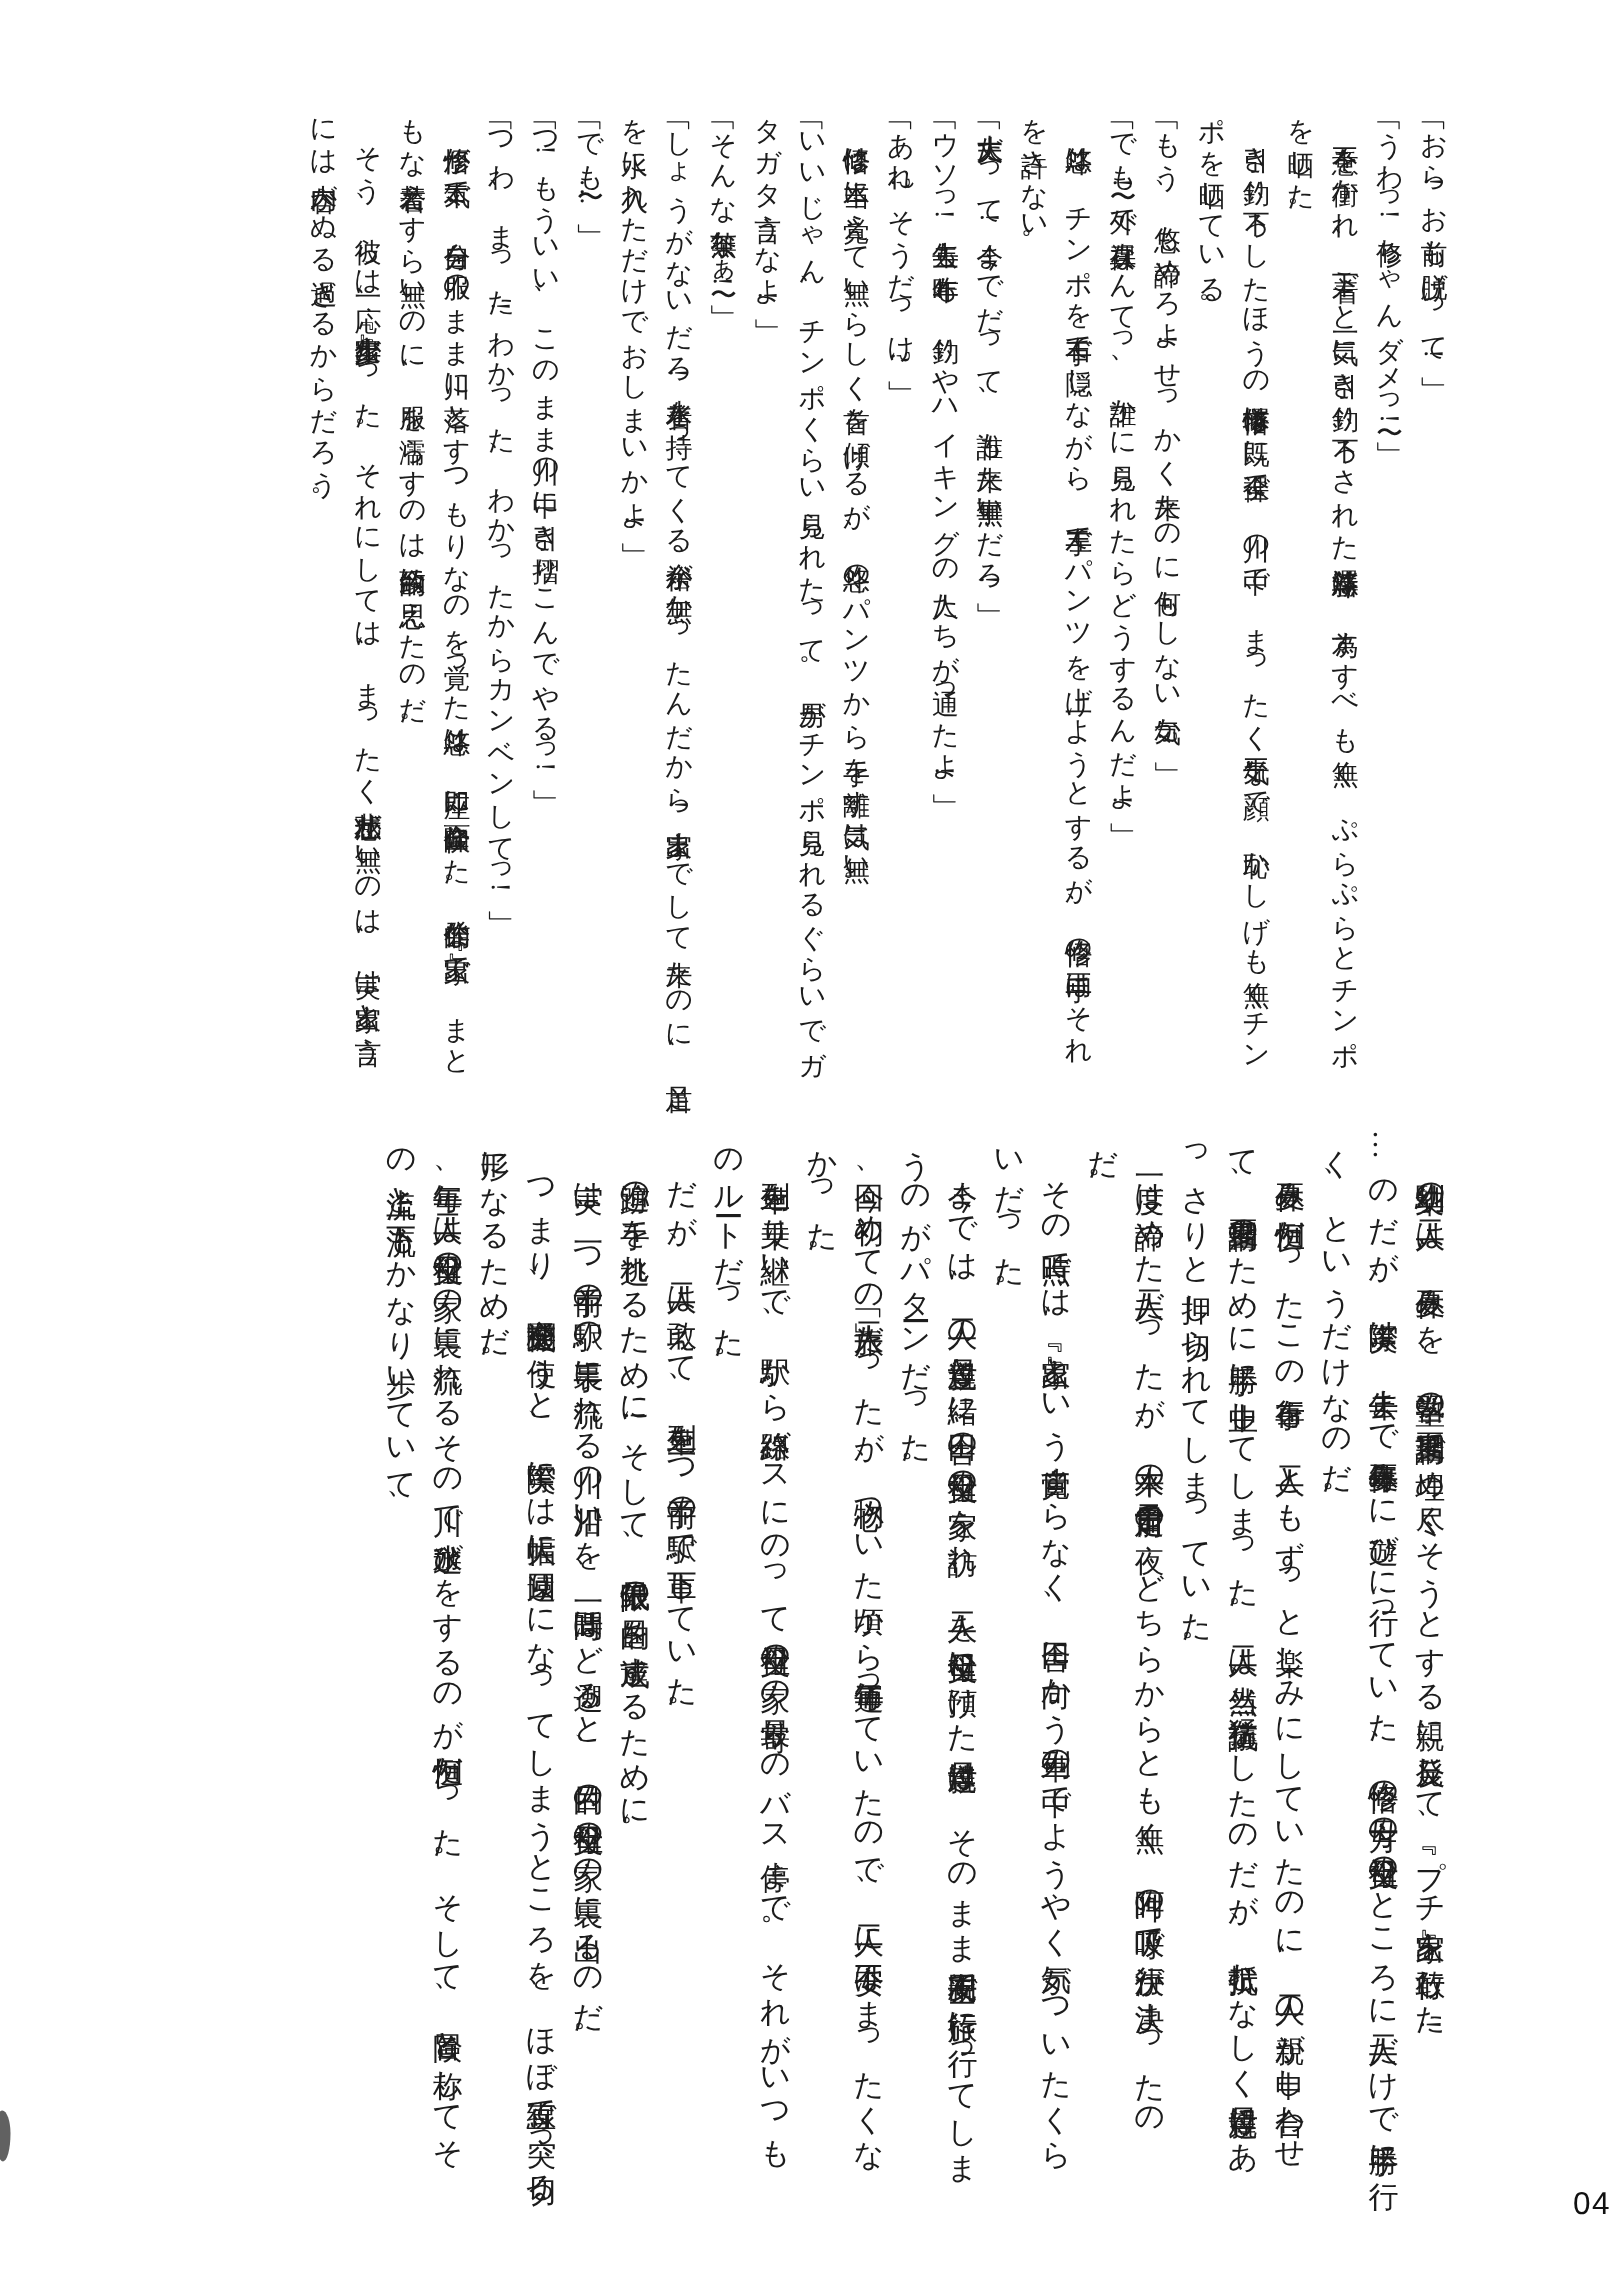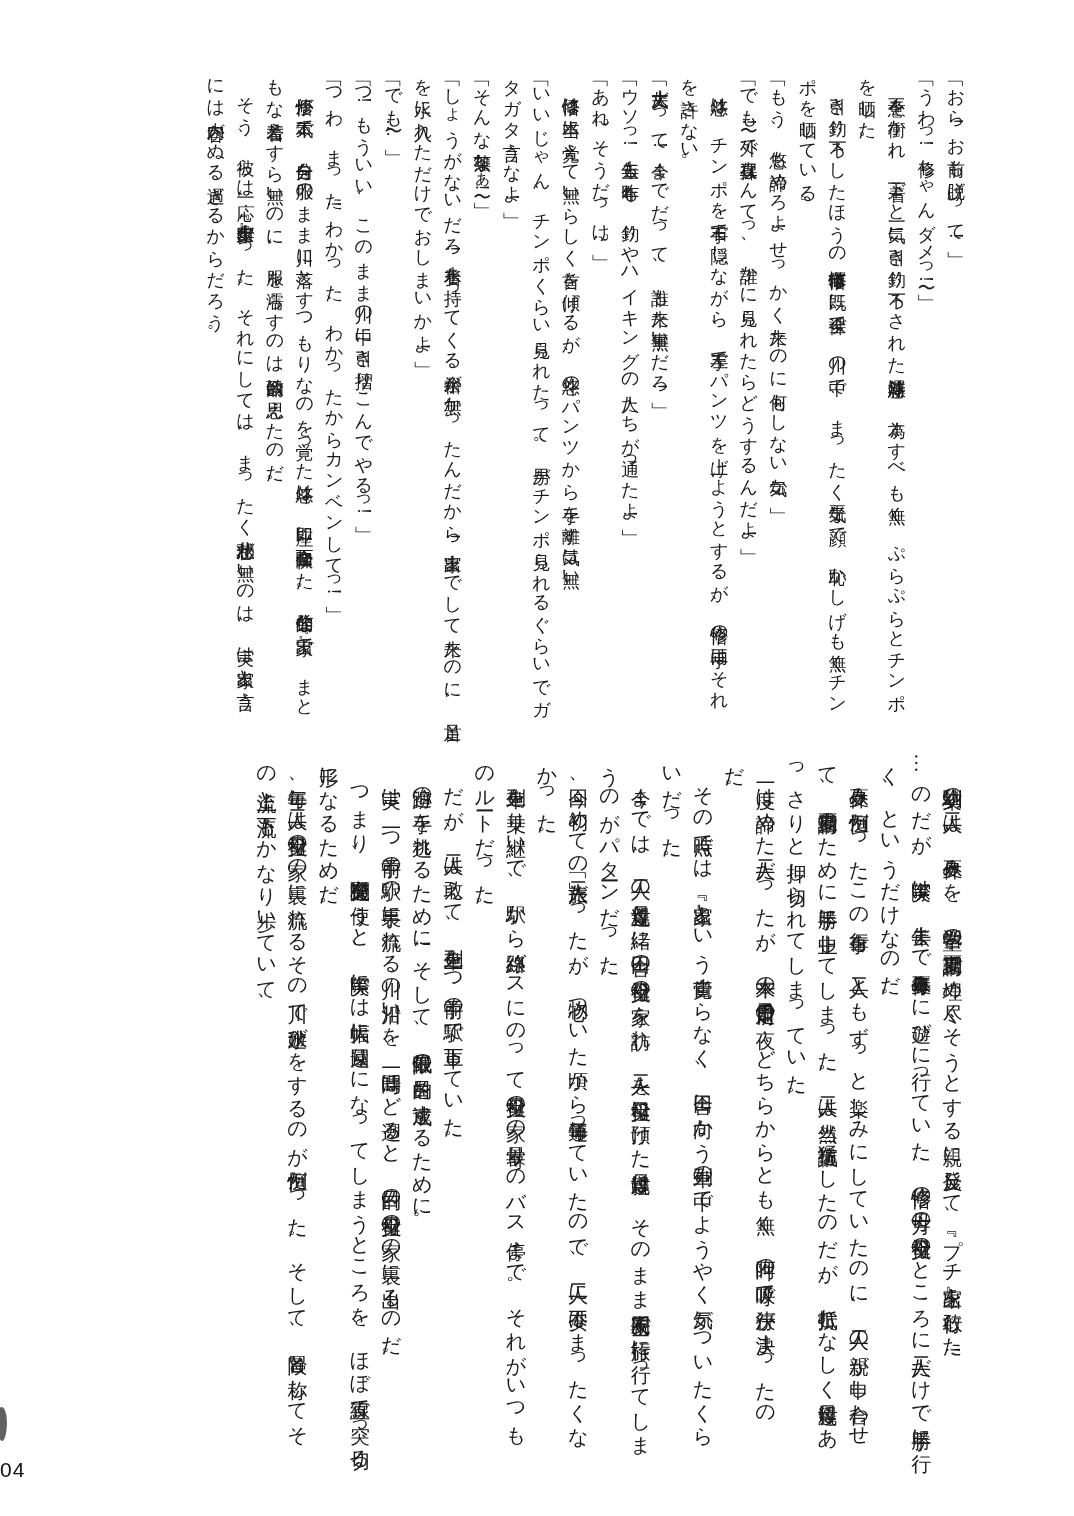--- a/index.html
+++ b/index.html
@@ -43,21 +43,21 @@
     letter-spacing: 0.7px;
   }
   .para.narrative { text-indent: 1em; }
   .para.dialogue  { text-indent: 0.5em; }
   .para.flush     { text-indent: 0; }
   .page-number {
     position: absolute;
     top: 1458px;
     left: 0;
     width: 100%;
-    text-align: left;
+    text-align: right;
     font-family: "Liberation Sans", "DejaVu Sans", sans-serif;
     font-size: 21px;
     letter-spacing: 1px;
     color: #111111;
   }
   .ink-smudge {
     position: absolute;
     left: -3px;
     top: 1407px;
     width: 10px;

